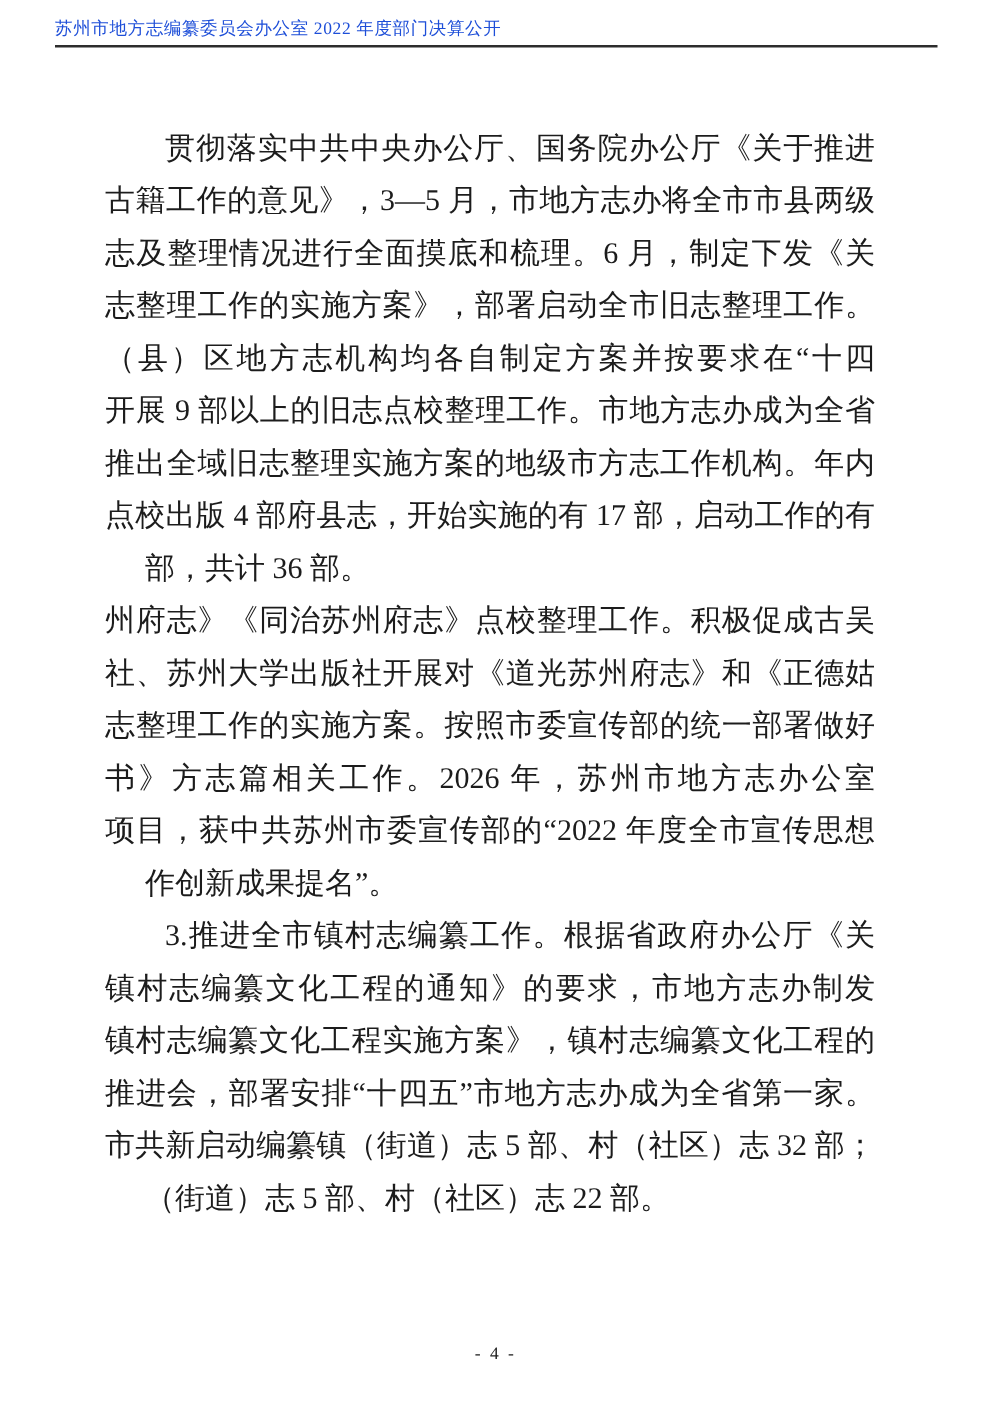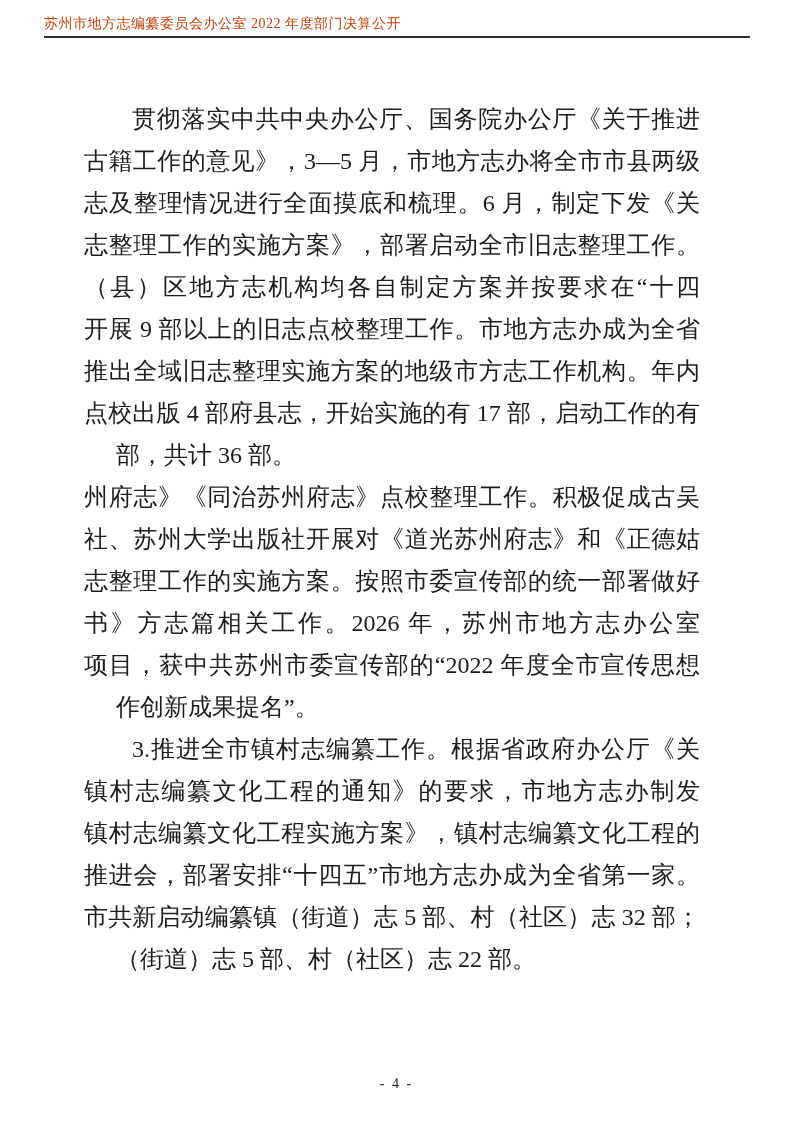--- a/index.html
+++ b/index.html
@@ -20,21 +20,21 @@
     position: absolute;
     left: 44px;
     right: 43px;
     top: 14px;
   }
   .header-title {
     display: block;
     font-size: 14px;
     line-height: 20px;
     letter-spacing: 0.5px;
-    color: #c2410c;
+    color: #1d4ed8;
     padding-bottom: 2px;
   }
   .header-rule {
     border: 0;
     border-top: 2px solid #2d2d2d;
     margin: 0;
     height: 0;
   }
   .doc-body {
     position: absolute;

